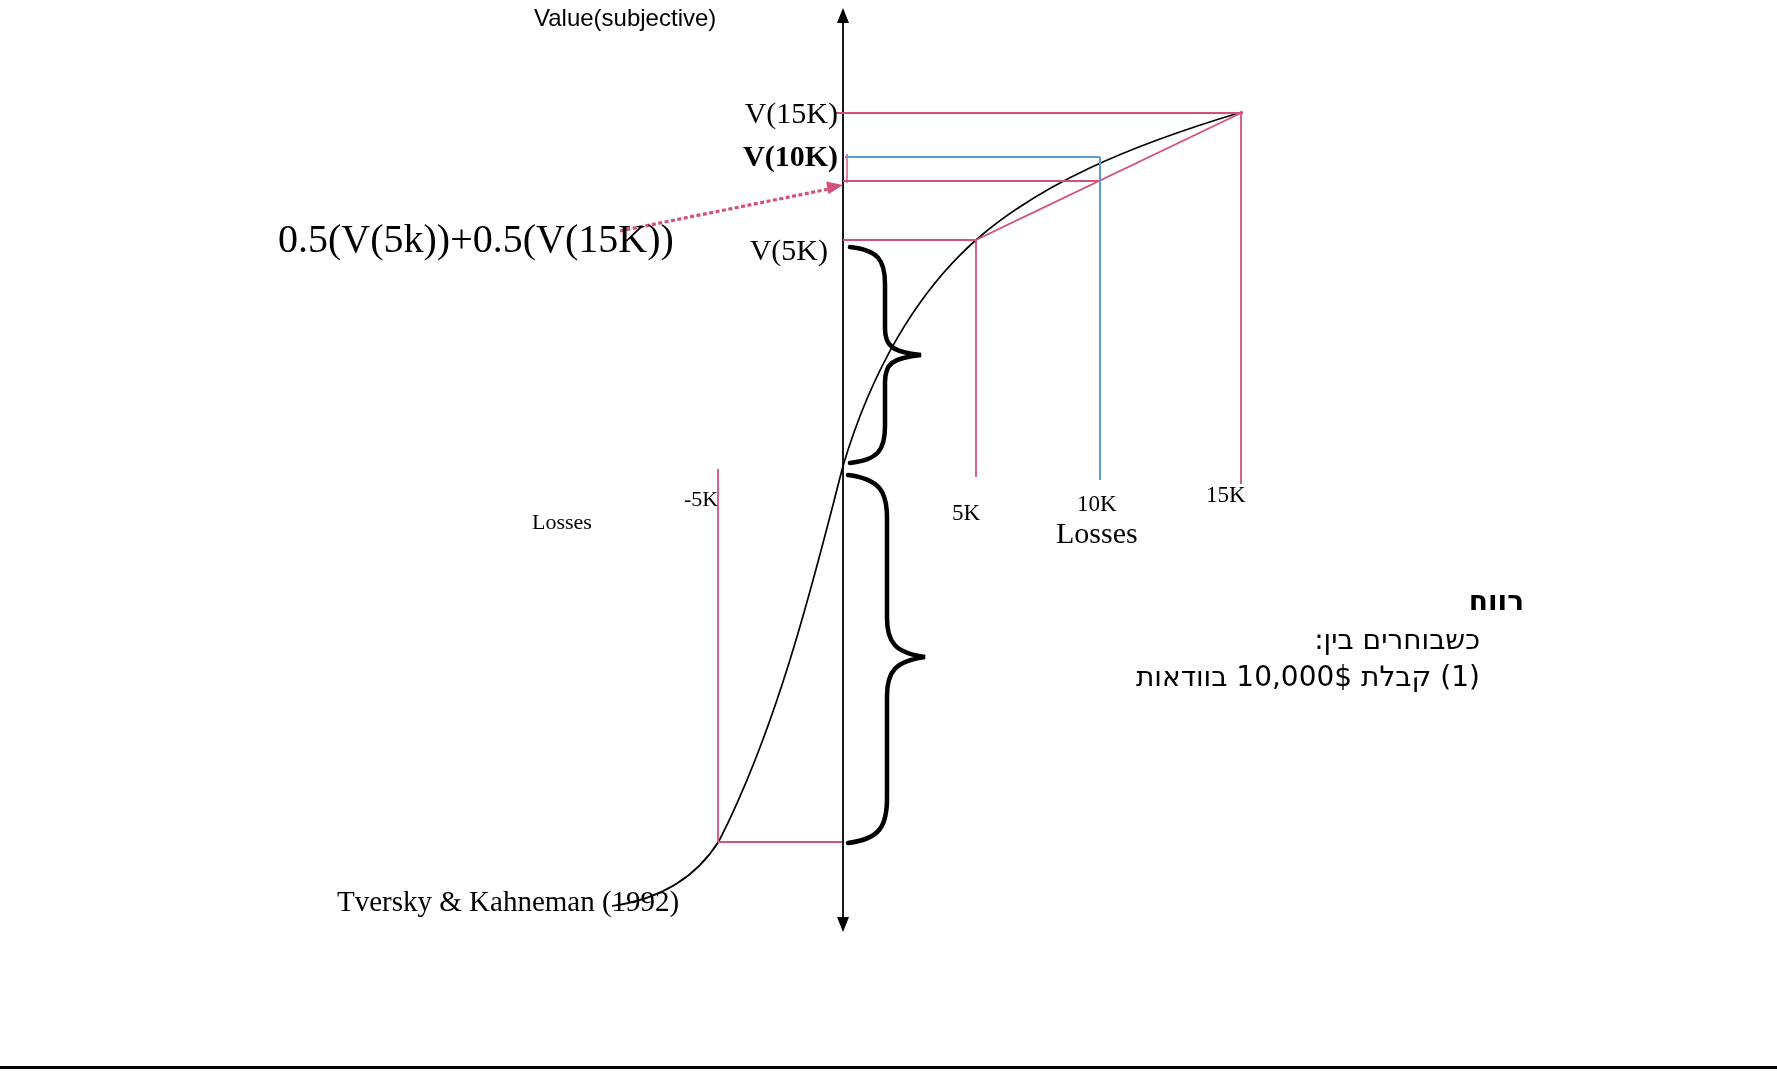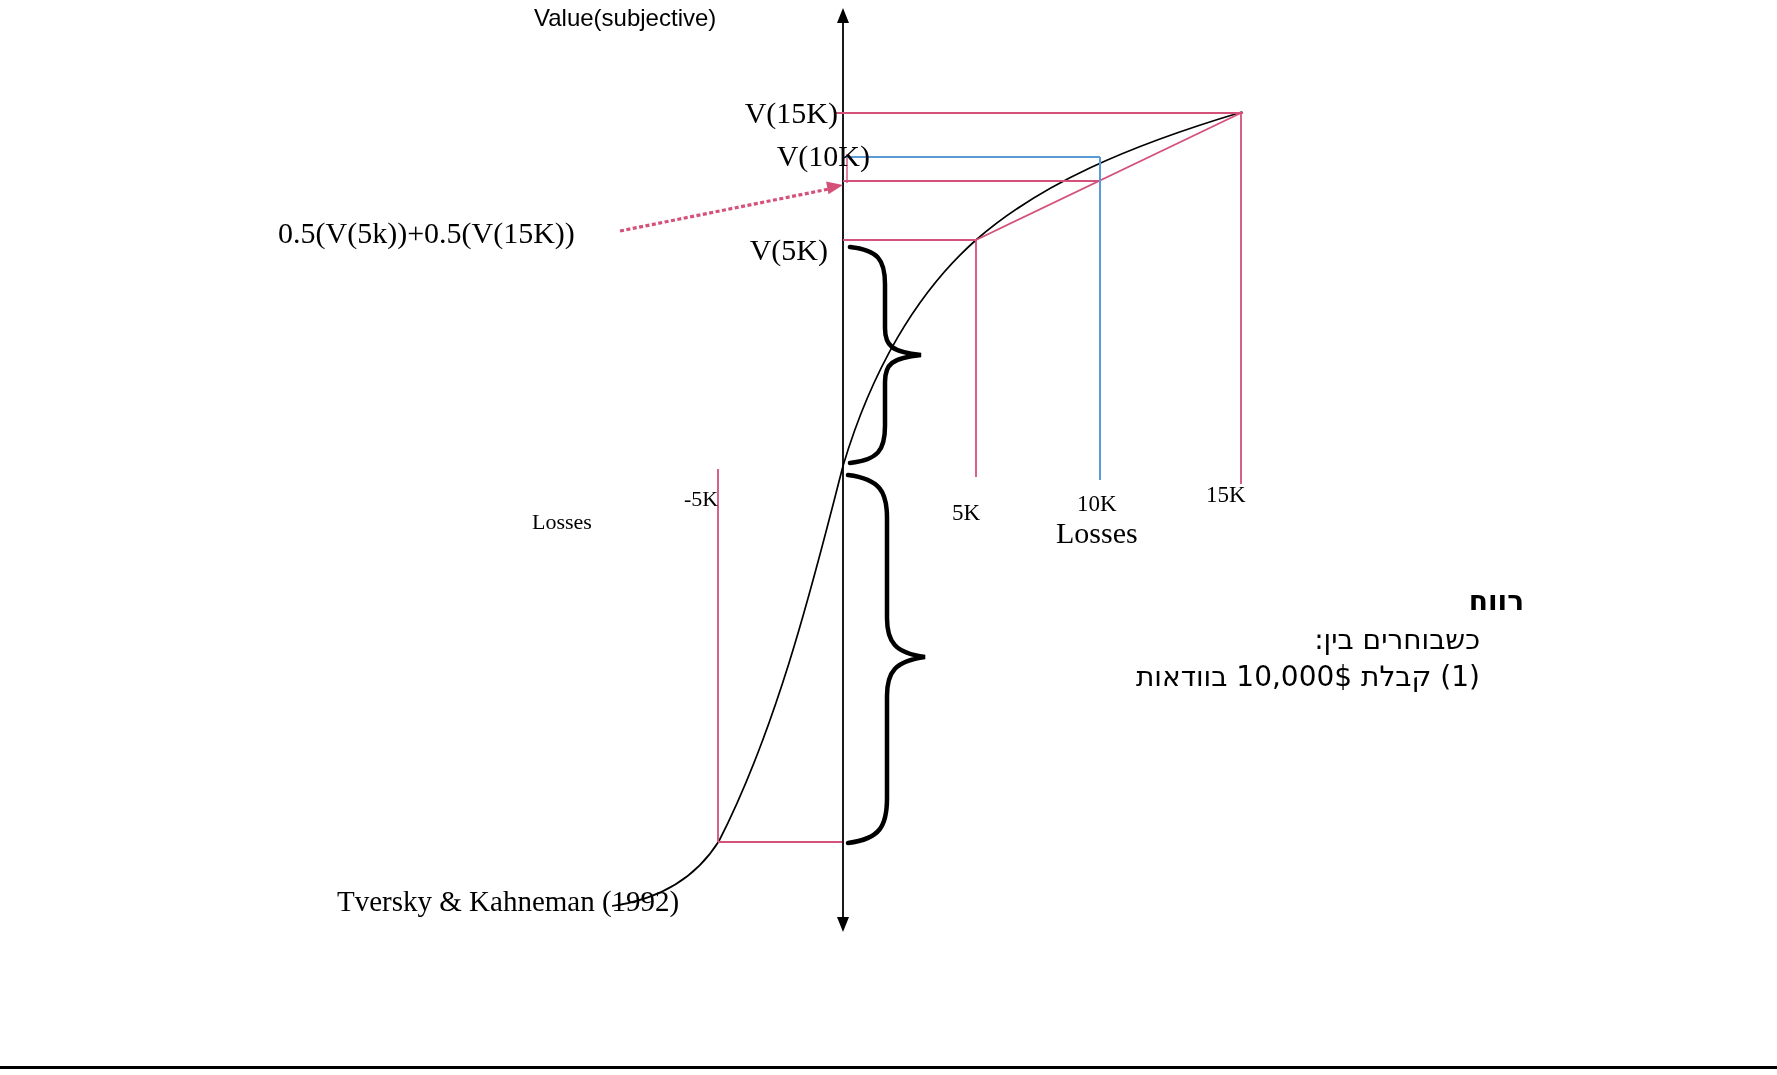--- a/index.html
+++ b/index.html
@@ -59,22 +59,22 @@
 
     <g class="stroke-ink" fill="none" stroke-width="4.5" stroke-linecap="round">
       <path d="M850 247 C878 250, 885 260, 885 284 L885 328 C885 346, 892 352, 921 355 C892 358, 885 364, 885 382 L885 426 C885 450, 878 460, 850 463"></path>
       <path d="M848 475 C880 479, 887 492, 887 518 L887 618 C887 642, 895 653, 925 657 C895 661, 887 672, 887 696 L887 798 C887 826, 880 839, 848 843"></path>
     </g>
   </svg>
 
   <div class="label sans" style="left:534px;top:4px;font-size:24px;">Value(subjective)</div>
 
   <div class="label serif" style="right:939px;top:96px;font-size:30px;">V(15K)</div>
-  <div class="label serif" style="right:907px;top:139px;font-size:30px;">V(10K)</div>
-  <div class="label serif" style="left:278px;top:216px;font-size:30px;">0.5(V(5k))+0.5(V(15K))</div>
+  <div class="label serif" style="right:939px;top:139px;font-size:30px;font-weight:bold;">V(10K)</div>
+  <div class="label serif" style="left:278px;top:216px;font-size:40px;">0.5(V(5k))+0.5(V(15K))</div>
   <div class="label serif" style="right:949px;top:233px;font-size:30px;">V(5K)</div>
 
   <div class="label serif" style="left:532px;top:509px;font-size:22px;">Losses</div>
   <div class="label serif" style="left:1056px;top:516px;font-size:30px;">Losses</div>
 
   <div class="label serif" style="left:684px;top:486px;font-size:22px;">-5K</div>
   <div class="label serif" style="left:952px;top:500px;font-size:23px;">5K</div>
   <div class="label serif" style="left:1077px;top:491px;font-size:23px;">10K</div>
   <div class="label serif" style="left:1206px;top:482px;font-size:23px;">15K</div>
 

